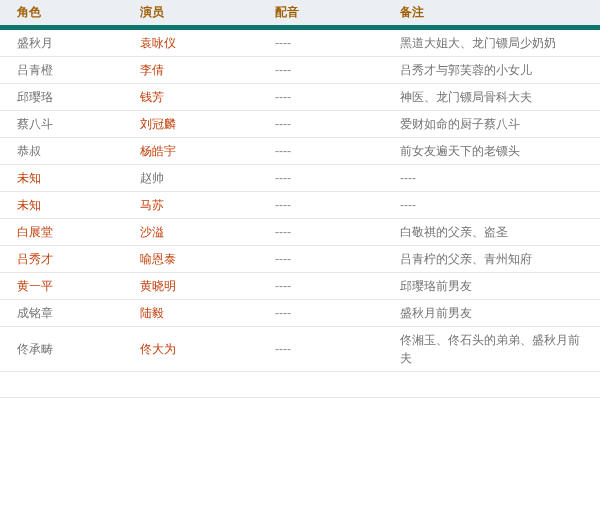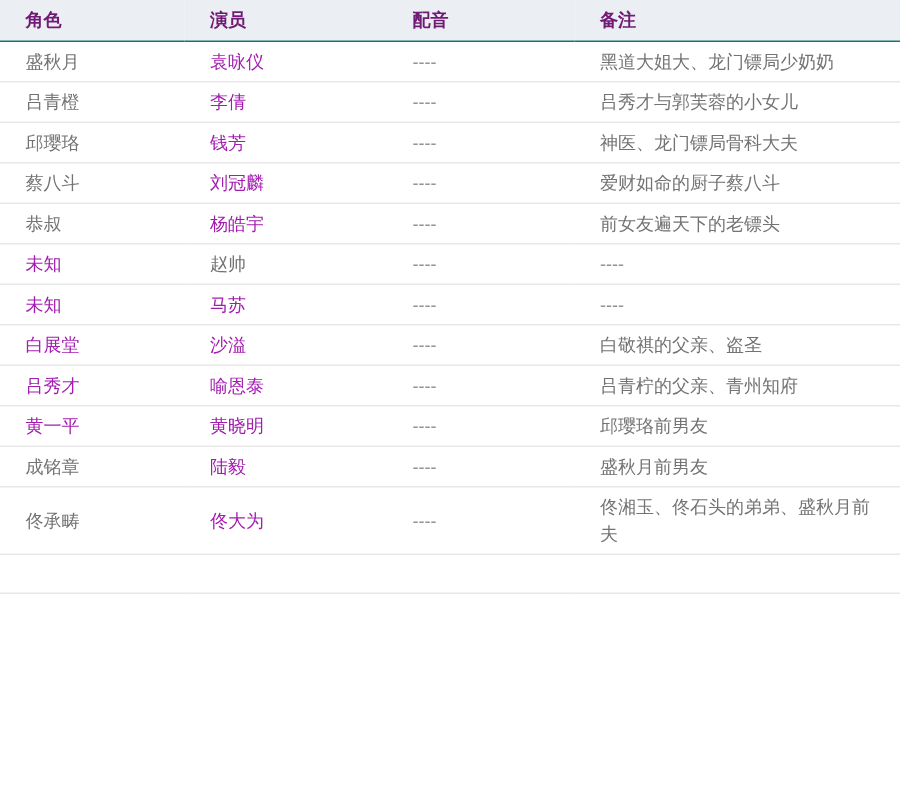--- a/index.html
+++ b/index.html
@@ -17,39 +17,39 @@
     table-layout: fixed;
     font-size: 12px;
     color: #333333;
   }
   col.c-role  { width: 123px; }
   col.c-actor { width: 135px; }
   col.c-dub   { width: 125px; }
   col.c-note  { width: 217px; }
   thead th {
     background: #ebeff3;
-    border-bottom: 1px solid #0f766e;
+    border-bottom: 5px solid #0f766e;
     height: 27px;
     font-weight: bold;
     text-align: left;
     padding: 0 8px 0 17px;
-    color: #701a75;
+    color: #a16207;
     vertical-align: middle;
     white-space: nowrap;
   }
   tbody td {
     border-bottom: 1px solid #e8e8e8;
     height: 26px;
     padding: 4px 10px 4px 17px;
     vertical-align: middle;
     line-height: 18px;
     word-break: break-all;
   }
   a.link {
-    color: #a21caf;
+    color: #c2410c;
     text-decoration: none;
     cursor: pointer;
   }
   .plain { color: #737373; }
   .dash  { color: #8c8c8c; }
 </style>
 </head>
 <body>
 
 <div class="page">

